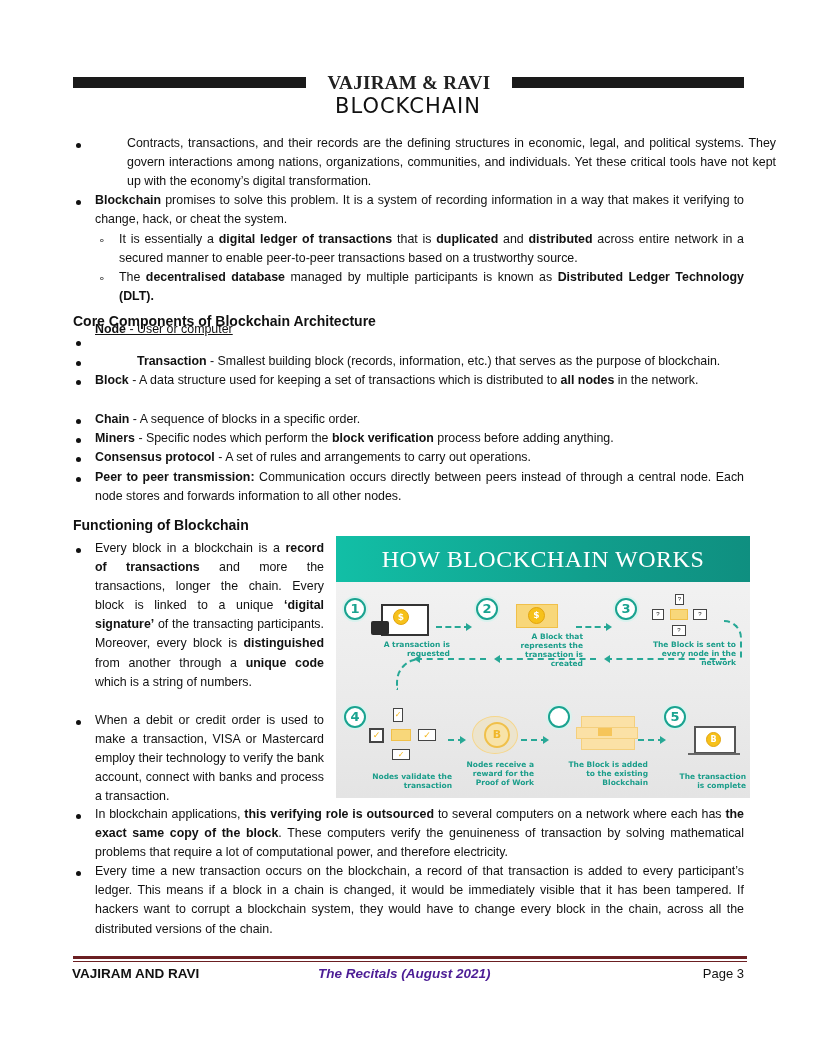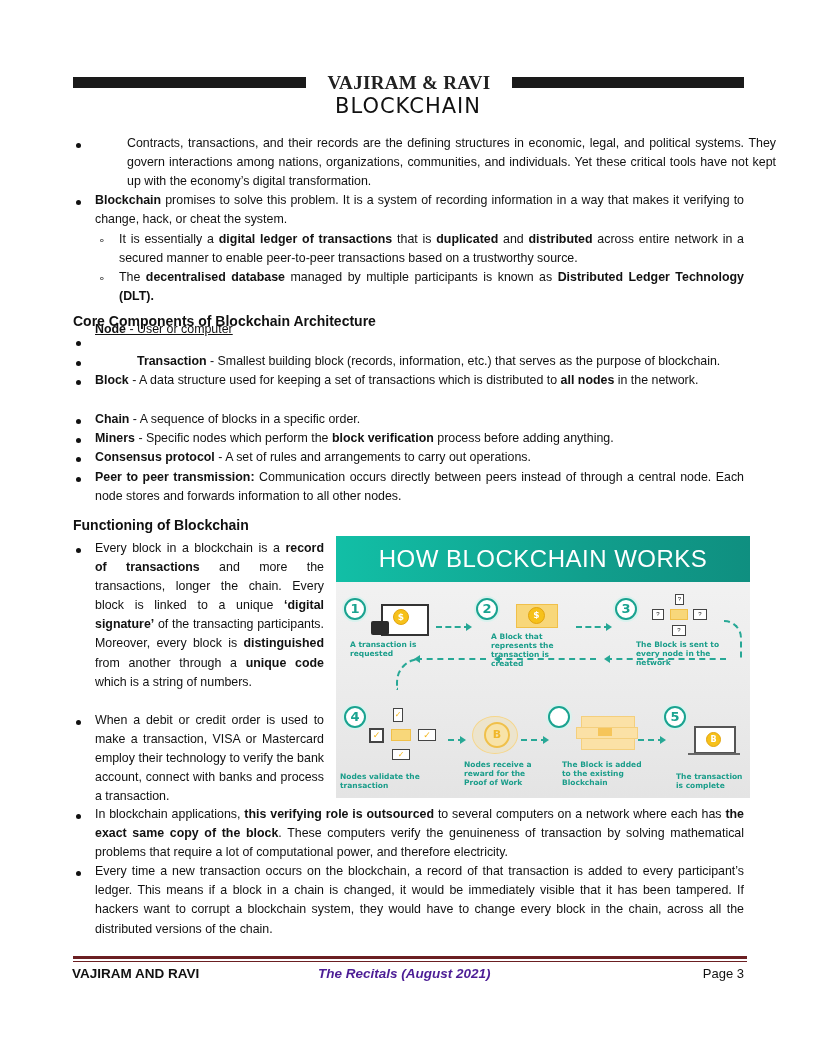--- a/index.html
+++ b/index.html
@@ -27,28 +27,28 @@
   b { font-weight: bold; }
   .heading { position: absolute; font-weight: bold; font-size: 14px; color: #111;
              font-family: "Liberation Sans", sans-serif; }
 
   
   .info { position: absolute; left: 336px; top: 536px; width: 414px; height: 262px;
           background: linear-gradient(180deg, #f4f4f4 0%, #ececec 55%, #e4e4e4 100%);
           overflow: hidden; }
   .info-head { position: absolute; left: 0; top: 0; width: 414px; height: 46px;
                background: linear-gradient(90deg, #12bfa6 0%, #119f8d 60%, #0f8f80 100%);
-               color: #fff; text-align: center; font-family: Liberation Sans, sans-serif;
+               color: #fff; text-align: center; font-family: Liberation Serif, serif;
                font-size: 24px; line-height: 46px; letter-spacing: 0.5px; font-weight: normal; }
   .step-num { position: absolute; width: 18px; height: 18px; border-radius: 50%;
               border: 2px solid #1aa390; background: #fff; color: #1aa390;
               font-family: "DejaVu Sans", sans-serif; font-weight: bold; font-size: 13px;
               line-height: 18px; text-align: center; box-shadow: 0 0 0 2px #d9f2ee; }
   .step-cap { position: absolute; color: #1a9d8a; font-family: "DejaVu Sans", sans-serif;
-              font-size: 7.5px; line-height: 9px; text-align: left; font-weight: bold; }
+              font-size: 7.5px; line-height: 9px; text-align: right; font-weight: bold; }
   .arrow { position: absolute; border-top: 2px dashed #28a896; height: 0; }
   .arrow::after { content: ""; position: absolute; right: -2px; top: -5px;
                   border-left: 6px solid #28a896; border-top: 4px solid transparent;
                   border-bottom: 4px solid transparent; }
   .arrow.back::after { right: auto; left: -2px; border-left: none;
                        border-right: 6px solid #28a896; }
   .coin { position: absolute; border-radius: 50%; background: #f6c11a;
           border: 1px solid #e3a40f; color: #fff; font-weight: bold; text-align: center;
           font-family: "DejaVu Sans", sans-serif; }
   .device { position: absolute; border: 2px solid #444; background: #fff; }

